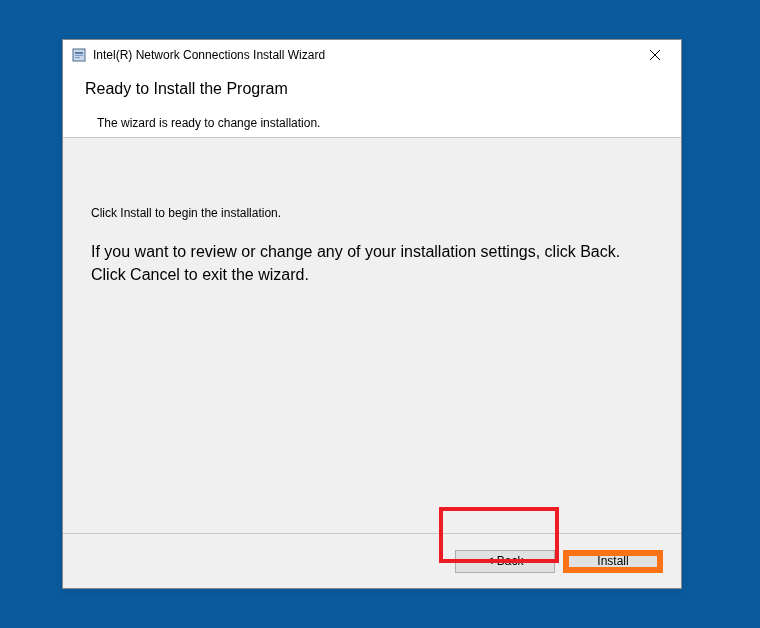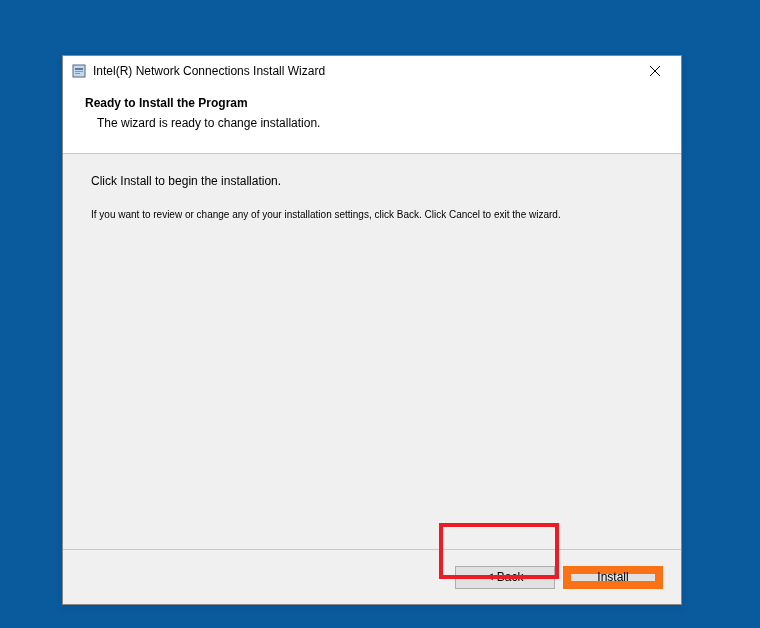--- a/index.html
+++ b/index.html
@@ -11,21 +11,21 @@
       background: #0a5a9e;
       font-family: "Segoe UI", Tahoma, sans-serif;
       font-size: 12px;
       width: 760px;
       height: 628px;
       position: relative;
     }
     .window {
       position: absolute;
       left: 62px;
-      top: 55px;
+      top: 39px;
       width: 620px;
       height: 550px;
       background: #4d7c0f;
       border: 1px solid #888;
       box-shadow: 0 2px 8px rgba(0,0,0,0.1);
     }
     .titlebar {
       height: 30px;
       display: flex;
       align-items: center;
@@ -60,24 +60,24 @@
       height: 10px;
     }
     .header-area {
       padding: 10px 20px 14px 22px;
       background: #ffffff;
       position: relative;
       border-bottom: 1px solid #c8c8c8;
       height: 68px;
     }
     .header-title {
-      font-weight: bold;
-      font-size: 12px;
+      font-weight: normal;
+      font-size: 16px;
       color: #000;
-      margin-bottom: 6px;
+      margin-bottom: 18px;
     }
     .header-subtitle {
       font-size: 12px;
       color: #000;
       margin-left: 12px;
     }
     .brand-logo {
       position: absolute;
       right: 20px;
       top: 8px;
@@ -87,23 +87,24 @@
     .body-area {
       background: #f0f0f0;
       height: 396px;
       padding: 20px 28px;
       border-bottom: 1px solid #c8c8c8;
     }
     .body-text1 {
       font-size: 12px;
       color: #000;
       margin-bottom: 20px;
+      margin-top: 48px;
     }
     .body-text2 {
-      font-size: 10px;
+      font-size: 16px;
       color: #000;
       line-height: 1.45;
     }
     .button-area {
       background: #f0f0f0;
       height: 54px;
       display: flex;
       align-items: center;
       justify-content: flex-end;
       padding: 0 18px;
@@ -117,21 +118,21 @@
       background: #e1e1e1;
       border: 1px solid #adadad;
       color: #000;
       cursor: pointer;
       display: flex;
       align-items: center;
       justify-content: center;
       text-align: right;
     }
     .btn-default {
-      border: 8px solid #f97316;
+      border: 6px solid #f97316;
       background: #e1e1e1;
     }
     .highlight-box {
       position: absolute;
       left: 376px;
       top: 467px;
       width: 120px;
       height: 56px;
       border: 4px solid #ed1c24;
       pointer-events: none;

